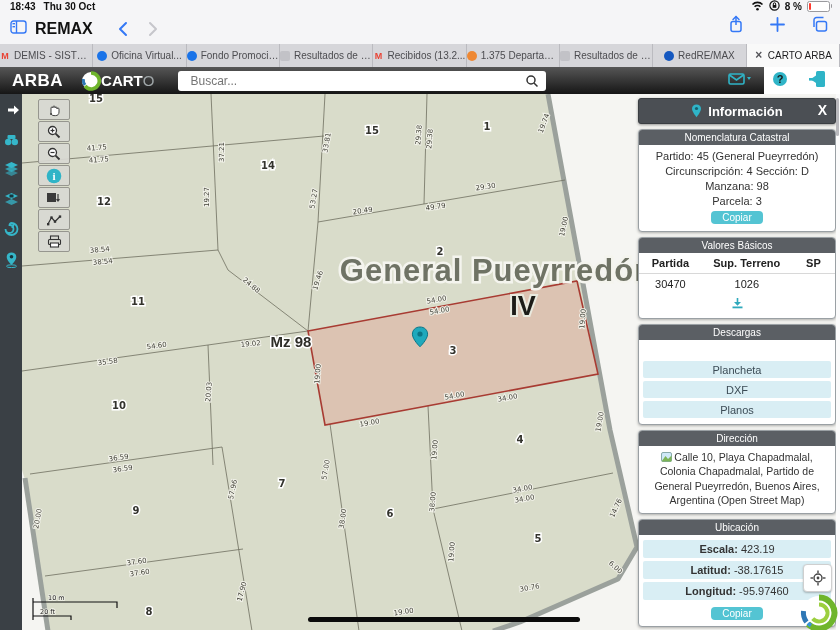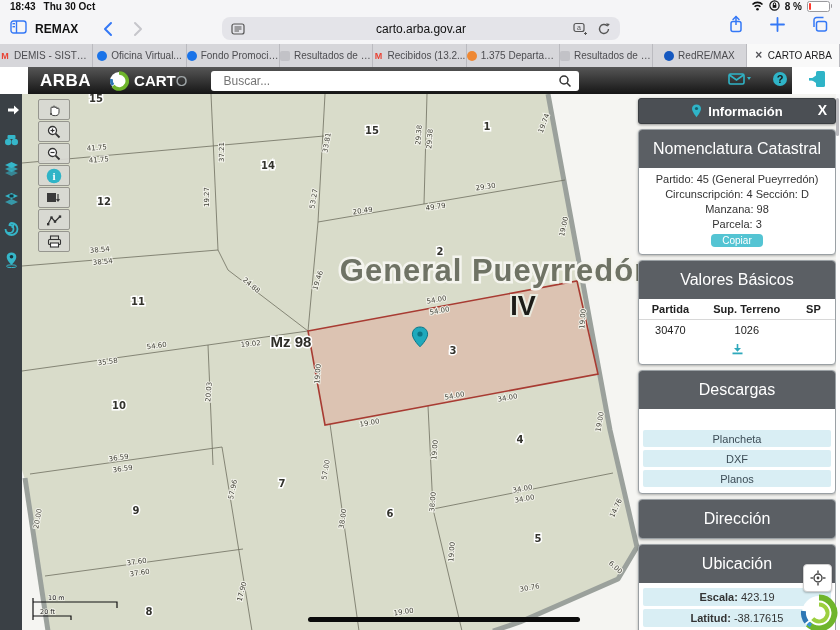--- a/index.html
+++ b/index.html
@@ -11,21 +11,21 @@
   #statusbar{left:0;top:0;width:840px;height:13px;background:#f5f5f7;color:#111;
              font-size:10px;font-weight:700;display:flex;justify-content:space-between;align-items:center;padding:0 10px;box-sizing:border-box;}
   #statusbar .left{display:flex;gap:8px;align-items:center;}
   #statusbar .right{display:flex;gap:5px;align-items:center;font-weight:600;}
   .battery{width:21px;height:9px;border:1px solid #9a9a9e;border-radius:2.5px;position:relative;background:#fff;}
   .battery .fill{position:absolute;left:1px;top:1px;bottom:1px;width:2px;background:#ff3b30;border-radius:1px;}
   .battery:after{content:"";position:absolute;right:-3px;top:2px;width:1.5px;height:4px;background:#9a9a9e;border-radius:0 1px 1px 0;}
 
   
   #toolbar{left:0;top:13px;width:840px;height:31px;background:#f5f5f7;display:flex;align-items:center;padding:0 10px;box-sizing:border-box;}
-  #toolbar .winlabel{font-size:12px;font-weight:700;color:#111;margin:0 14px 0 8px;}
+  #toolbar .winlabel{font-size:16px;font-weight:700;color:#111;margin:0 14px 0 8px;}
   .navbtn{margin:0 10px;display:flex;align-items:center;}
   #urlpill{position:absolute;left:222px;top:17px;width:398px;height:23px;background:#e4e4e9;border-radius:8px;
            display:flex;align-items:center;justify-content:center;font-size:12px;color:#111;}
   #urlpill .side{position:absolute;display:flex;align-items:center;}
   #toolbar-right{position:absolute;right:12px;top:15px;display:flex;gap:26px;align-items:center;}
 
   
   #tabstrip{left:0;top:44px;width:840px;height:23px;background:#cfcfd4;display:flex;}
   .tab{flex:1;display:flex;align-items:center;justify-content:center;font-size:10px;color:#4c4c50;
        border-right:1px solid #bbbbc0;overflow:hidden;white-space:nowrap;background:#d6d6da;}
@@ -34,43 +34,43 @@
   .fav.gmail-icon{color:#e94335;}
   .fav.close-icon{color:#55555a;font-size:12px;line-height:9px;}
   .fav.oficina-icon,.fav.fondo-icon,.fav.remax-icon{background:#1a73e8;border-radius:50%;}
   .fav.remax-icon{background:#1558c0;}
   .fav.depto-icon{background:#ee8833;border-radius:50%;}
   .fav.page-icon{background:#c2c2c7;border-radius:2px;}
   .tab .tlabel{overflow:hidden;text-overflow:ellipsis;}
 
   
   #appheader{left:0;top:67px;width:764px;height:27px;background:linear-gradient(180deg,#565656,#161616);
-             display:flex;align-items:center;color:#fff;margin-left:28px;}
+             display:flex;align-items:center;color:#fff;}
   #brand{font-size:17px;font-weight:700;margin:0 18px 0 12px;letter-spacing:.5px;}
-  #cartologo{display:flex;align-items:center;gap:5px;margin-right:24px;font-size:15px;font-weight:700;}
+  #cartologo{display:flex;align-items:center;margin-right:24px;font-size:15px;font-weight:700;}
   #cartologo .o{color:#9fa6a8;font-weight:400;}
   #searchbox{position:relative;width:368px;height:20px;background:#fff;border-radius:3px;display:flex;align-items:center;}
   #searchbox input{border:0;outline:0;background:transparent;width:330px;margin-left:10px;font-size:12px;color:#333;font-family:"Liberation Sans",sans-serif;}
   #header-right{position:absolute;right:14px;top:70px;display:flex;gap:20px;align-items:center;}
 
   
   #main{left:0;top:94px;width:840px;height:536px;background:#f5f5f2;}
   #leftrail{left:0;top:94px;width:22px;height:536px;background:#3a4045;display:flex;flex-direction:column;align-items:center;gap:12px;padding-top:8px;box-sizing:border-box;}
   #maptools{left:38px;top:99px;width:32px;display:flex;flex-direction:column;gap:1px;}
   .mtool{width:30px;height:19px;background:rgba(216,216,210,.92);border:1px solid #96968f;border-radius:2px;
          display:flex;align-items:center;justify-content:center;}
   #mapsvg{left:22px;top:94px;}
 
   
   #infopanel{left:638px;top:98px;width:198px;}
   #infotitle{height:24px;background:#4b4f54;border:1px solid #3a3e42;border-radius:3px;color:#fff;
              display:flex;align-items:center;justify-content:center;font-size:13px;font-weight:700;position:relative;box-shadow:0 1px 3px rgba(0,0,0,.4);}
   #infotitle .x{position:absolute;right:8px;top:3px;font-size:14px;font-weight:700;}
   .pbox{margin-top:5px;background:#fff;border:1px solid #9aa0a4;border-radius:4px;overflow:hidden;box-shadow:0 1px 3px rgba(0,0,0,.3);}
-  .pbox .phead{background:#5b5f64;color:#fff;font-size:16px;text-align:center;padding:10px 0;}
+  .pbox .phead{background:#5b5f64;color:#fff;font-size:10px;text-align:center;padding:2px 0;}
   .pbody{padding:4px 4px 6px;font-size:11px;color:#333;text-align:center;line-height:1.35;}
   .copybtn{display:inline-block;background:#54c4d3;color:#fff;font-size:10px;padding:1px 11px;border-radius:4px;border:0;margin-top:3px;font-family:"Liberation Sans",sans-serif;}
   table.vals{width:100%;border-collapse:collapse;font-size:11px;color:#222;}
   table.vals th{font-weight:700;padding:4px 2px;border-bottom:1px solid #d8d8d8;}
   table.vals td{padding:4px 2px;text-align:center;}
   .dl-row{background:#d9eef4;color:#3c4c56;font-size:11px;text-align:center;padding:2.5px 0;margin:3px 4px;border-radius:2px;}
   .loc-row{background:#d9eef4;color:#333;font-size:11px;text-align:center;padding:3px 0;margin:3px 4px;border-radius:2px;}
   .loc-row b{font-weight:700;margin-top:13px;}
 
   
@@ -126,44 +126,20 @@
         </svg></span>
     <span class="winlabel">REMAX</span>
     <span class="navbtn">
         <svg width="11" height="16">
           <polyline points="9,2 3,8 9,14" fill="none" stroke="#3478f6" stroke-width="2" stroke-linecap="round" stroke-linejoin="round"></polyline>
         </svg>
       </span>
     <span class="navbtn">
         <svg width="11" height="16">
           <polyline points="2,2 8,8 2,14" fill="none" stroke="#c6c6cb" stroke-width="2" stroke-linecap="round" stroke-linejoin="round"></polyline>
-        </svg>
-      </span>
-  </div>
-  <div id="urlpill" class="abs">
-    <span class="side" style="left:9px;">
-        <svg width="14" height="12">
-          <rect x="1" y="1" width="12" height="10" rx="2" fill="none" stroke="#555" stroke-width="1.2"></rect>
-          <line x1="3.5" y1="4" x2="10.5" y2="4" stroke="#555"></line>
-          <line x1="3.5" y1="6" x2="10.5" y2="6" stroke="#555"></line>
-          <line x1="3.5" y1="8" x2="8" y2="8" stroke="#555"></line>
-        </svg>
-      </span>
-    <span>carto.arba.gov.ar</span>
-    <span class="side" style="right:32px;">
-        <svg width="15" height="13">
-          <rect x="1" y="1.5" width="10" height="8" rx="2" fill="none" stroke="#555" stroke-width="1.2"></rect>
-          <text x="6" y="8" font-size="7" fill="#555" text-anchor="middle" font-family="Liberation Sans,sans-serif">a</text>
-          <path d="M11,11.5 h3 m-1.5,-1.5 v3" stroke="#555" stroke-width="1"></path>
-        </svg>
-      </span>
-    <span class="side" style="right:9px;">
-        <svg width="14" height="14">
-          <path d="M11.5,7 a4.5,4.5 0 1 1 -1.4,-3.3" fill="none" stroke="#555" stroke-width="1.4"></path>
-          <polygon points="9.2,1.2 12.8,2 10.6,4.8" fill="#555"></polygon>
         </svg>
       </span>
   </div>
   <div id="toolbar-right" class="abs">
     <span><svg width="16" height="18">
           <rect x="3" y="6.5" width="10" height="10" rx="2" fill="none" stroke="#3478f6" stroke-width="1.5"></rect>
           <line x1="8" y1="1.5" x2="8" y2="10" stroke="#3478f6" stroke-width="1.5"></line>
           <polyline points="5,4.5 8,1.5 11,4.5" fill="none" stroke="#3478f6" stroke-width="1.5" stroke-linecap="round"></polyline>
         </svg></span>
     <span><svg width="15" height="15">
@@ -493,20 +469,26 @@
       <div class="phead">Descargas</div>
       <div id="dl-list" style="padding:18px 0 3px;">
           <div class="dl-row">Plancheta</div>
           <div class="dl-row">DXF</div>
           <div class="dl-row">Planos</div>
         </div>
     </div>
 
     <div class="pbox">
       <div class="phead">Dirección</div>
+      <div class="pbody" style="font-size:10.5px;">
+        <svg width="11" height="10" style="vertical-align:-1px;margin-right:2px;">
+            <rect x="0.5" y="0.5" width="10" height="9" rx="1.5" fill="#cfe8f7" stroke="#8aa"></rect>
+            <polygon points="0.5,9.5 4.5,4 7,7 10.5,3.5 10.5,9.5" fill="#7cb356"></polygon>
+          </svg><span>Calle 10, Playa Chapadmalal, Colonia Chapadmalal, Partido de General Pueyrredón, Buenos Aires, Argentina (Open Street Map)</span>
+      </div>
     </div>
 
     <div class="pbox">
       <div class="phead">Ubicación</div>
       <div style="padding:2px 0 0;">
         <div class="loc-row"><b>Escala:</b> <span>423.19</span></div>
         <div class="loc-row"><b>Latitud:</b> <span>-38.17615</span></div>
         <div class="loc-row"><b>Longitud:</b> <span>-95.97460</span></div>
         <div style="text-align:center;padding-bottom:5px;"><button class="copybtn">Copiar</button></div>
       </div>

